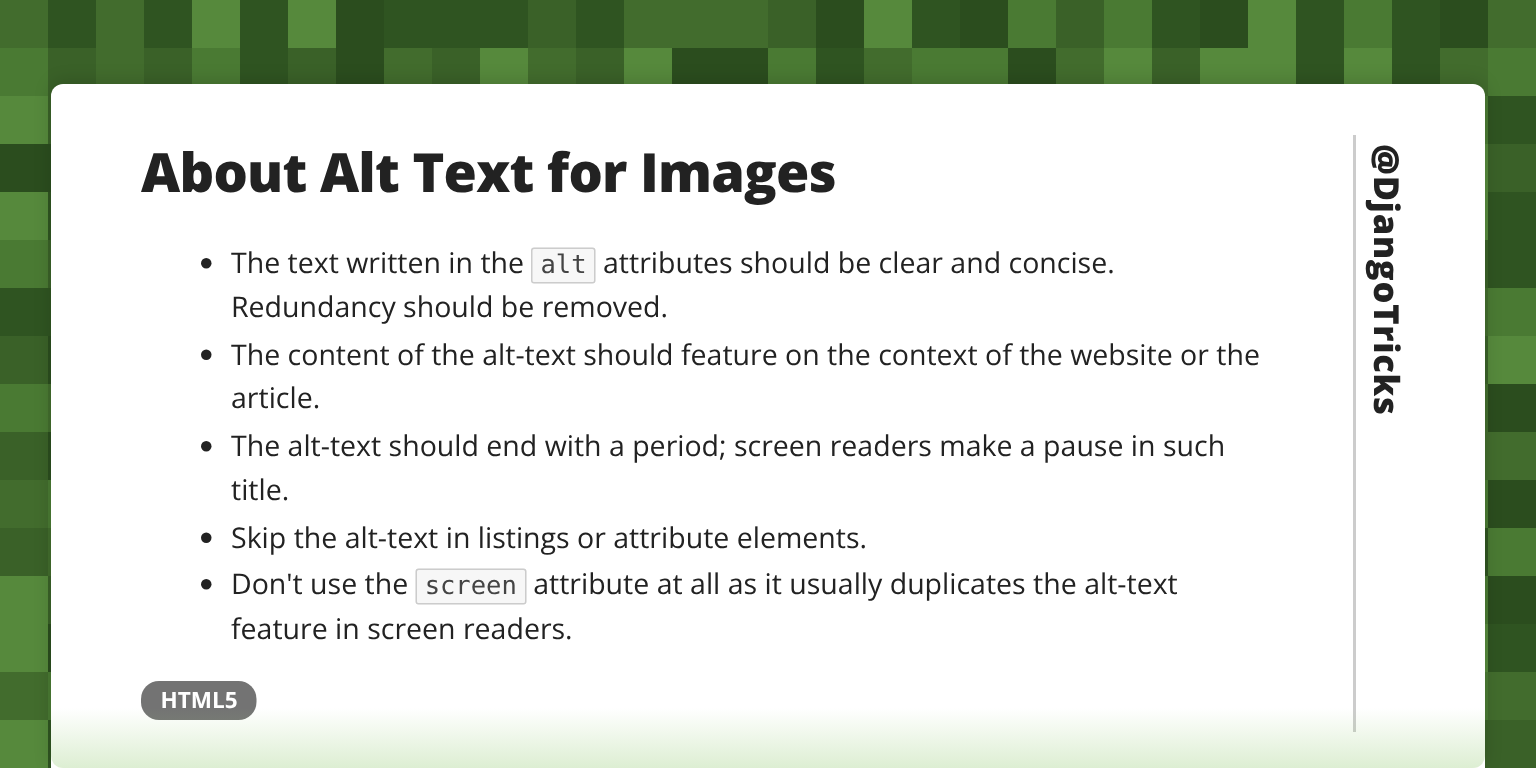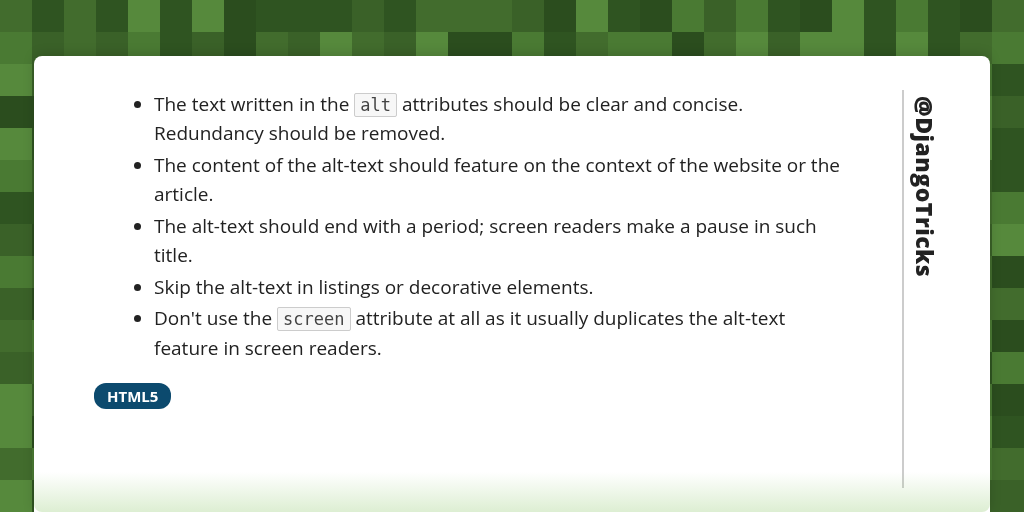--- a/index.html
+++ b/index.html
@@ -68,21 +68,21 @@
     .tags { display: flex; gap: 8px; flex-wrap: wrap; }
     .tag {
       display: inline-block;
       padding: 3px 13px;
       border-radius: 12px;
       font-size: 15px;
       font-weight: 700;
       color: white;
     }
     .tag.blue { background: #0d7fe0; }
-    .tag.gray { background: #0c4a6e; }
+    .tag.gray { background: #737373; }
     .sidebar {
       width: 44px;
       border-left: 2px solid #ccc;
       display: flex;
       align-items: flex-start;
       justify-content: center;
       padding-top: 6px;
     }
     .handle {
       writing-mode: vertical-rl;
@@ -605,25 +605,26 @@
     <div class="bg-cell" style="background: rgb(58, 97, 40);"></div>
     <div class="bg-cell" style="background: rgb(43, 77, 30);"></div>
     <div class="bg-cell" style="background: rgb(43, 77, 30);"></div>
     <div class="bg-cell" style="background: rgb(66, 108, 45);"></div>
     <div class="bg-cell" style="background: rgb(58, 97, 40);"></div>
     <div class="bg-cell" style="background: rgb(58, 97, 40);"></div>
   </div>
 
 <div class="card">
   <div class="content">
+    <h1>About Alt Text for Images</h1>
     <ul id="bullets">
         <li>The text written in the <code>alt</code> attributes should be clear and concise. Redundancy should be removed.</li>
         <li>The content of the alt-text should feature on the context of the website or the article.</li>
         <li>The alt-text should end with a period; screen readers make a pause in such title.</li>
-        <li>Skip the alt-text in listings or decorative elements.</li>
+        <li>Skip the alt-text in listings or attribute elements.</li>
         <li>Don't use the <code>screen</code> attribute at all as it usually duplicates the alt-text feature in screen readers.</li>
       </ul>
     <div class="tags" id="tags">
         <span class="tag gray">HTML5</span>
       </div>
   </div>
   <div class="sidebar">
     <div class="handle">@DjangoTricks</div>
   </div>
 </div>

